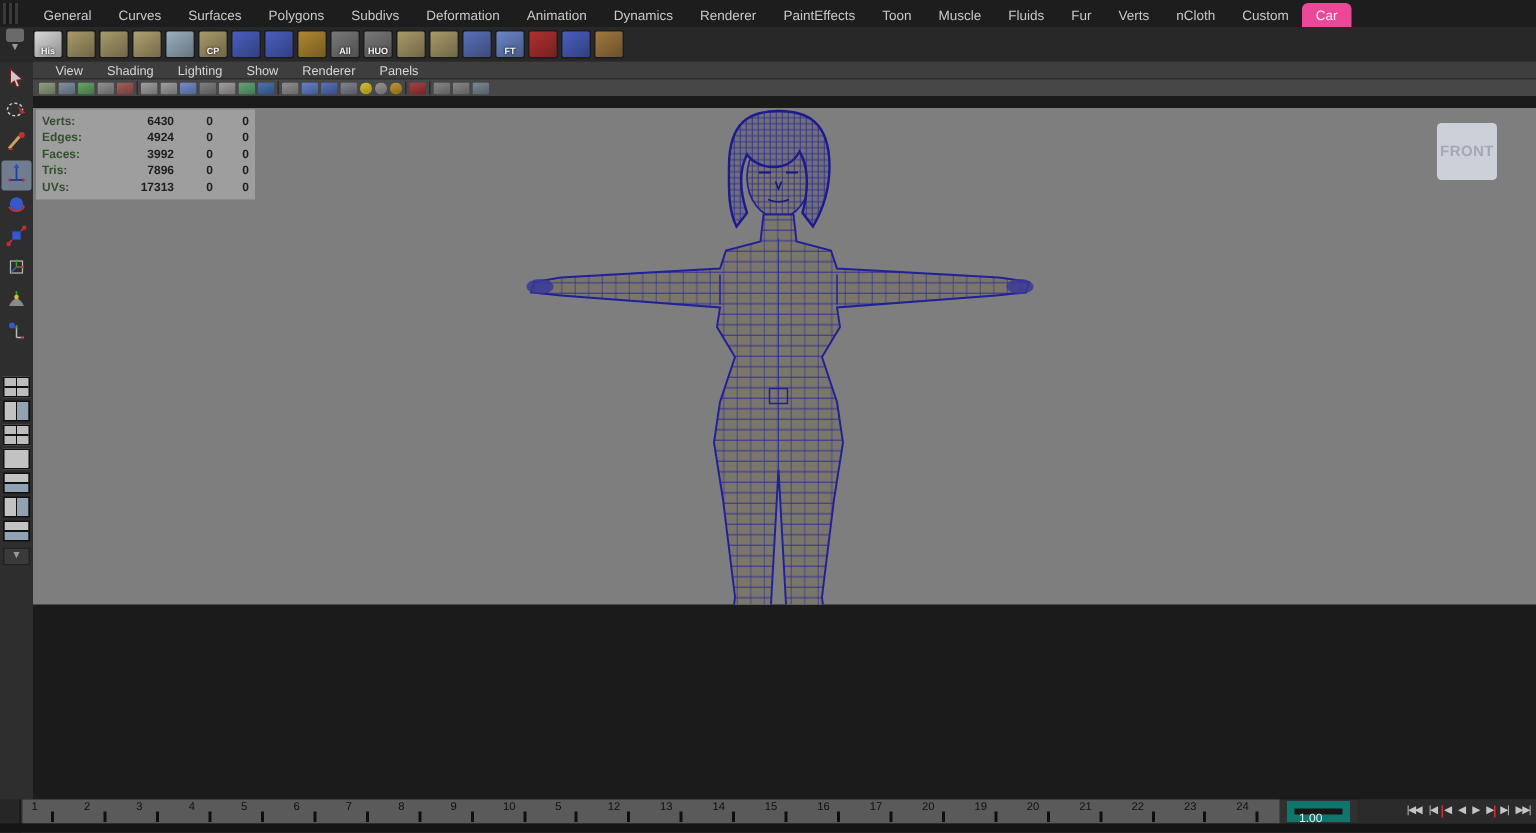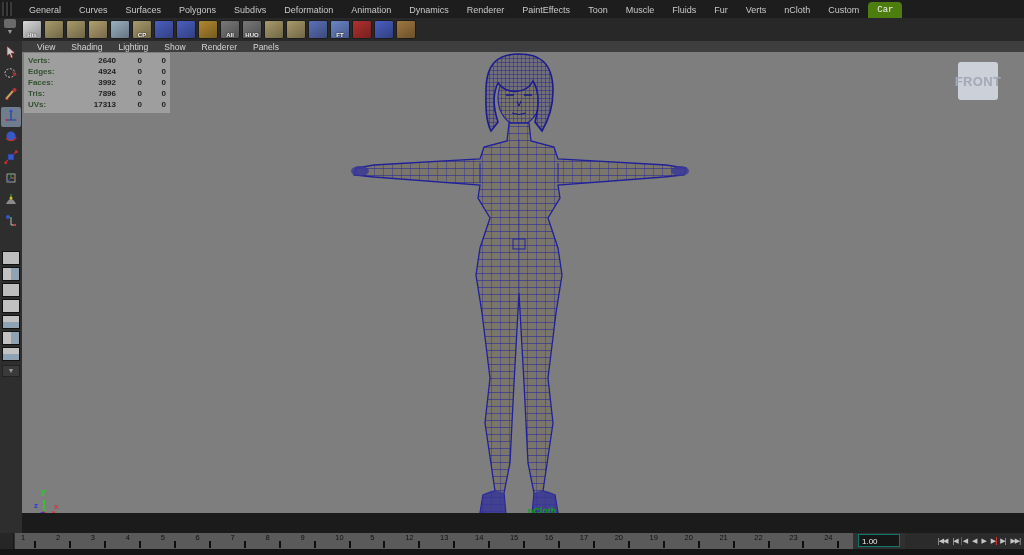--- a/index.html
+++ b/index.html
@@ -5,21 +5,21 @@
   * { margin:0; padding:0; box-sizing:border-box; }
   html,body { width:1024px; height:555px; overflow:hidden; background:#1b1b1b;
     font-family:"Liberation Sans", sans-serif; }
 
   
   #menubar { position:absolute; left:0; top:0; width:1024px; height:18px;
     background:#1d1d1d; display:flex; align-items:flex-end; padding-left:20px; z-index:5;}
   #menubar .grip { position:absolute; left:2px; top:2px; width:10px; height:14px;
     background:repeating-linear-gradient(90deg,#3a3a3a 0 2px,#161616 2px 4px); }
   .menu-item { color:#c9c9c9; font-size:9px; padding:3px 9px 3px 9px; cursor:default; }
-  .menu-item.active { background:#4d7c0f; color:#f2f2f2; border-radius:4px 4px 0 0;font-family:Liberation Mono, monospace; }
+  .menu-item.active { background:#ec4899; color:#f2f2f2; border-radius:4px 4px 0 0; }
 
   
   #shelf { position:absolute; left:0; top:18px; width:1024px; height:23px;
     background:#282828; display:flex; align-items:center; padding-left:22px; gap:2px; }
   #shelf-switch { position:absolute; left:2px; top:1px; width:16px; height:20px;
     display:flex; flex-direction:column; align-items:center; gap:1px; }
   #shelf-switch .sw-btn { width:12px; height:9px; background:#6a6a6a; border-radius:2px; }
   #shelf-switch .sw-arrow { color:#9a9a9a; font-size:7px; line-height:6px; }
   .shelf-item { --c:#a89a6a; width:20px; height:19px; border-radius:2px;
     background:linear-gradient(145deg, var(--c), #00000055), var(--c);
@@ -50,53 +50,53 @@
     border-bottom:1px solid #2c2c2c; }
   .pmenu-item { color:#d6d6d6; font-size:8.5px; padding:0 7px; }
   #panel-toolbar { position:absolute; left:22px; top:53px; width:1002px; height:11px;
     background:#474747; display:flex; align-items:center; padding-left:4px; gap:2px; }
   .ptb-icon { --c:#8a8a8a; width:11px; height:8px; border-radius:1px;
     background:linear-gradient(160deg,#bdbdbd22,#00000044), var(--c); }
   .ptb-icon.i-round { width:8px; height:8px; border-radius:50%; }
   .ptb-icon.sep { width:1px; height:9px; background:#2b2b2b; border-radius:0; }
 
   
-  #viewport { position:absolute; left:22px; top:52px; width:1002px; height:461px;
+  #viewport { position:absolute; left:22px; top:72px; width:1002px; height:331px;
     background:#7e7e7e; overflow:hidden; }
   #hud { position:absolute; left:2px; top:1px; width:146px; background:#9e9e9e;
     padding:2px 4px 3px 4px; }
   .hud-row { display:flex; height:11px; align-items:center; font-size:8px; font-weight:bold; }
   .hud-label { width:36px; color:#33502f; }
   .hud-v1 { width:52px; text-align:right; color:#1e1e1e; }
   .hud-v2 { width:26px; text-align:right; color:#1e1e1e; }
   .hud-v3 { width:24px; text-align:right; color:#1e1e1e; }
   #front-plate { position:absolute; right:26px; top:10px; width:40px; height:38px;
     background:#ccd0d8; border-radius:3px; display:flex; align-items:center; justify-content:center;
-    color:#a2a8b6; font-size:13px; font-weight:bold; letter-spacing:0.3px; }
+    color:#a2a8b6; font-size:10px; font-weight:bold; letter-spacing:0.3px; }
   #persp-label { position:absolute; left:460px; top:454px; width:120px; text-align:center;
     color:#15a015; font-size:9px; font-weight:bold; }
   #axis-gizmo { position:absolute; left:12px; top:438px; width:30px; height:28px; }
   #axis-gizmo .ax { position:absolute; font-size:8px; font-weight:bold; }
   #axis-gizmo .ax-y { color:#2ecc2e; left:7px; top:-3px; }
   #axis-gizmo .ax-x { color:#e03030; left:20px; top:12px; }
   #axis-gizmo .ax-z { color:#2838e0; left:0px; top:11px; }
   #character { position:absolute; left:308px; top:-9px; width:380px; height:480px; }
 
   
   #timeline { position:absolute; left:0; top:533px; width:1024px; height:22px; background:#303030; }
   #tl-grip { position:absolute; left:0; top:0; width:14px; height:22px; background:#262626;
     border-right:1px solid #171717; }
   #ruler { position:absolute; left:15px; top:0px; width:838px; height:16px; background:#5a5a5a;
     display:flex; }
   .frame-cell { flex:1; position:relative; color:#101010; font-size:7.5px; padding-left:6px; }
   .frame-cell::after { content:""; position:absolute; left:55%; top:8px; width:2px; height:7px;
     background:#0e0e0e; }
   #range-strip { position:absolute; left:0px; top:16px; width:1024px; height:6px; background:#151515; }
   #time-field { position:absolute; left:858px; top:1px; width:42px; height:13px; background:#161616;
-    color:#ececec; font-size:8px; padding:2px 3px; border:1px solid #0f766e; }
+    color:#ececec; font-size:8px; padding:2px 3px; border:5px solid #0f766e; }
   #transport { position:absolute; left:905px; top:0px; width:119px; height:16px; background:#2b2b2b;
     display:flex; align-items:center; justify-content:flex-end; gap:1px; padding-right:2px; }
   .tr-btn { position:relative; color:#c4c4c4; font-size:7px; line-height:14px; height:14px;
     padding:0 2px; letter-spacing:-1px; }
   .tr-btn.redbar-left::before { content:""; position:absolute; left:0; top:3px; width:1.5px;
     height:8px; background:#d03030; }
   .tr-btn.redbar-right::after { content:""; position:absolute; right:0; top:3px; width:1.5px;
     height:8px; background:#d03030; }
 </style>
 </head>
@@ -277,21 +277,21 @@
     <span class="ptb-icon" style="--c: #808080;"></span>
     <span class="ptb-icon" style="--c: #808080;"></span>
     <span class="ptb-icon" style="--c: #708090;"></span>
   </div>
 
 <div id="viewport">
 
   <div id="hud">
     <div class="hud-row">
       <span class="hud-label">Verts:</span>
-      <span class="hud-v1">2640</span>
+      <span class="hud-v1">6430</span>
       <span class="hud-v2">0</span>
       <span class="hud-v3">0</span>
     </div>
     <div class="hud-row">
       <span class="hud-label">Edges:</span>
       <span class="hud-v1">4924</span>
       <span class="hud-v2">0</span>
       <span class="hud-v3">0</span>
     </div>
     <div class="hud-row">

